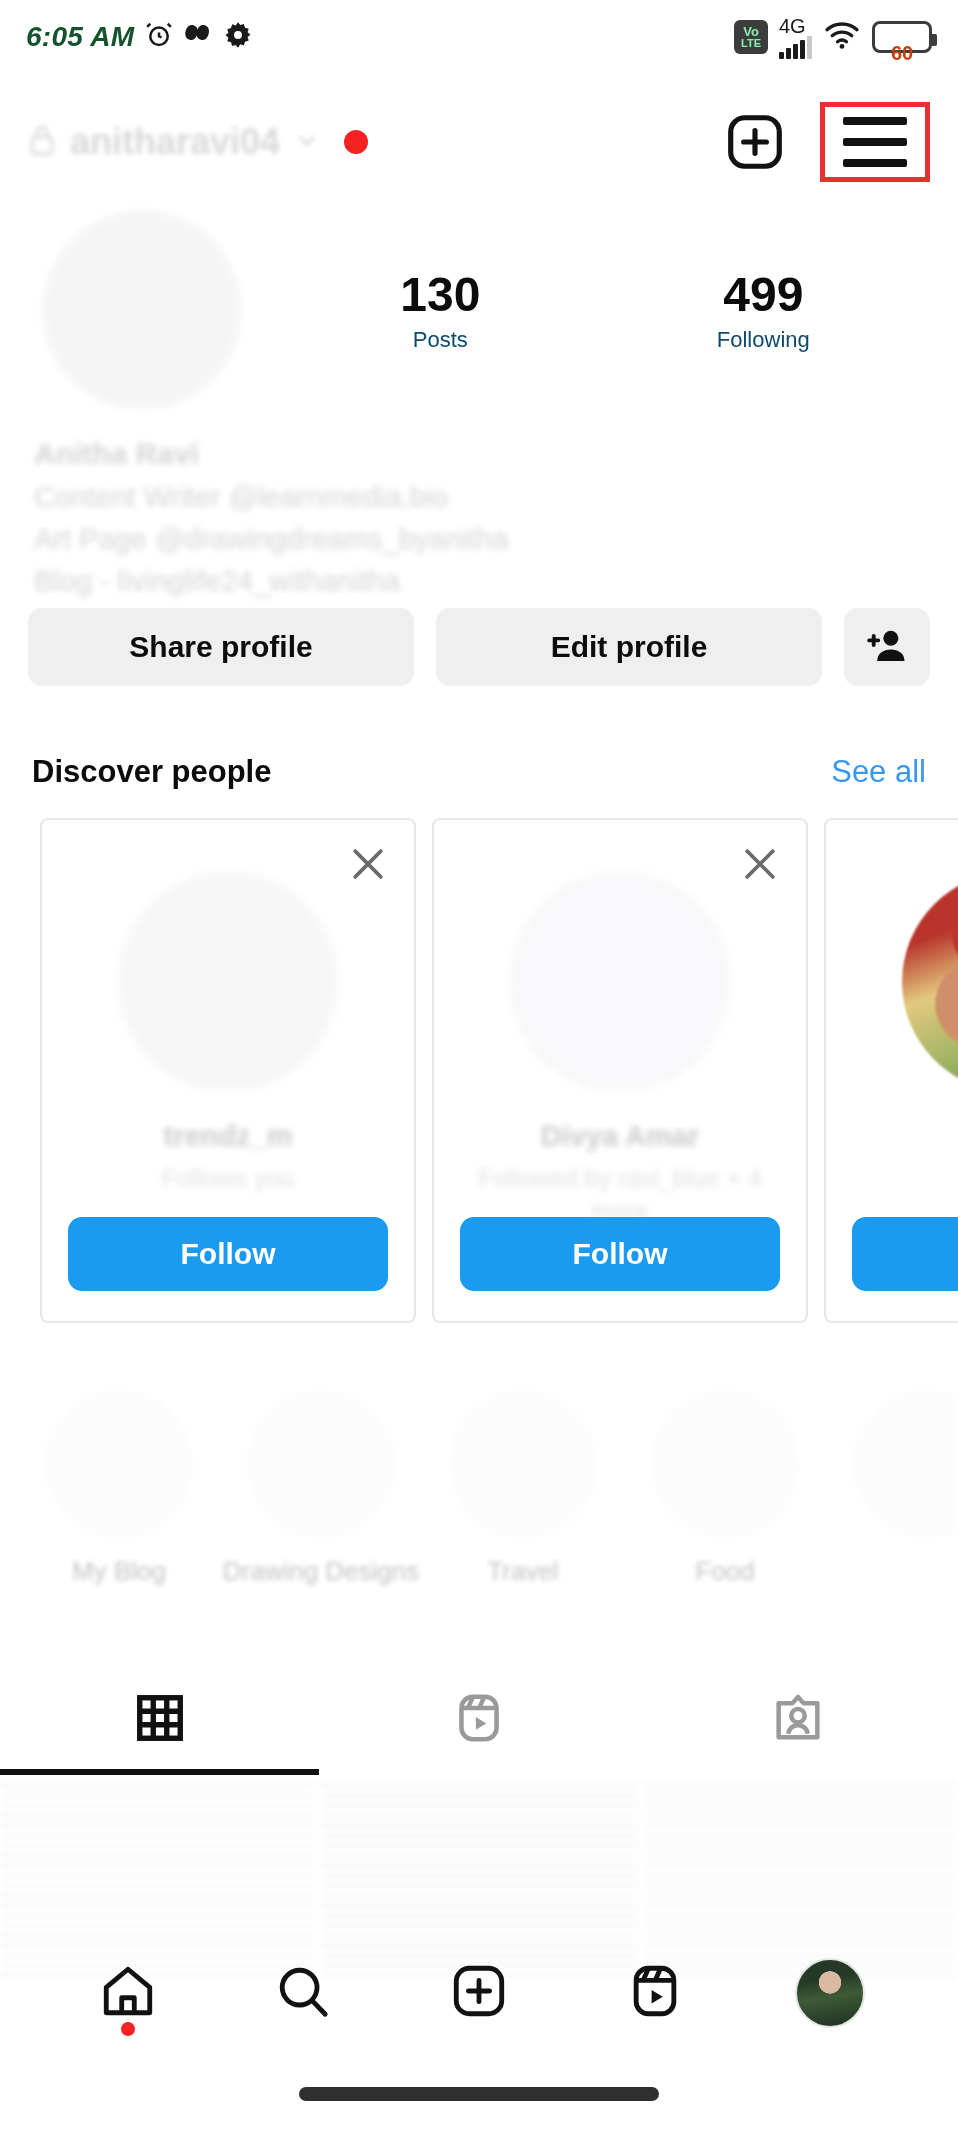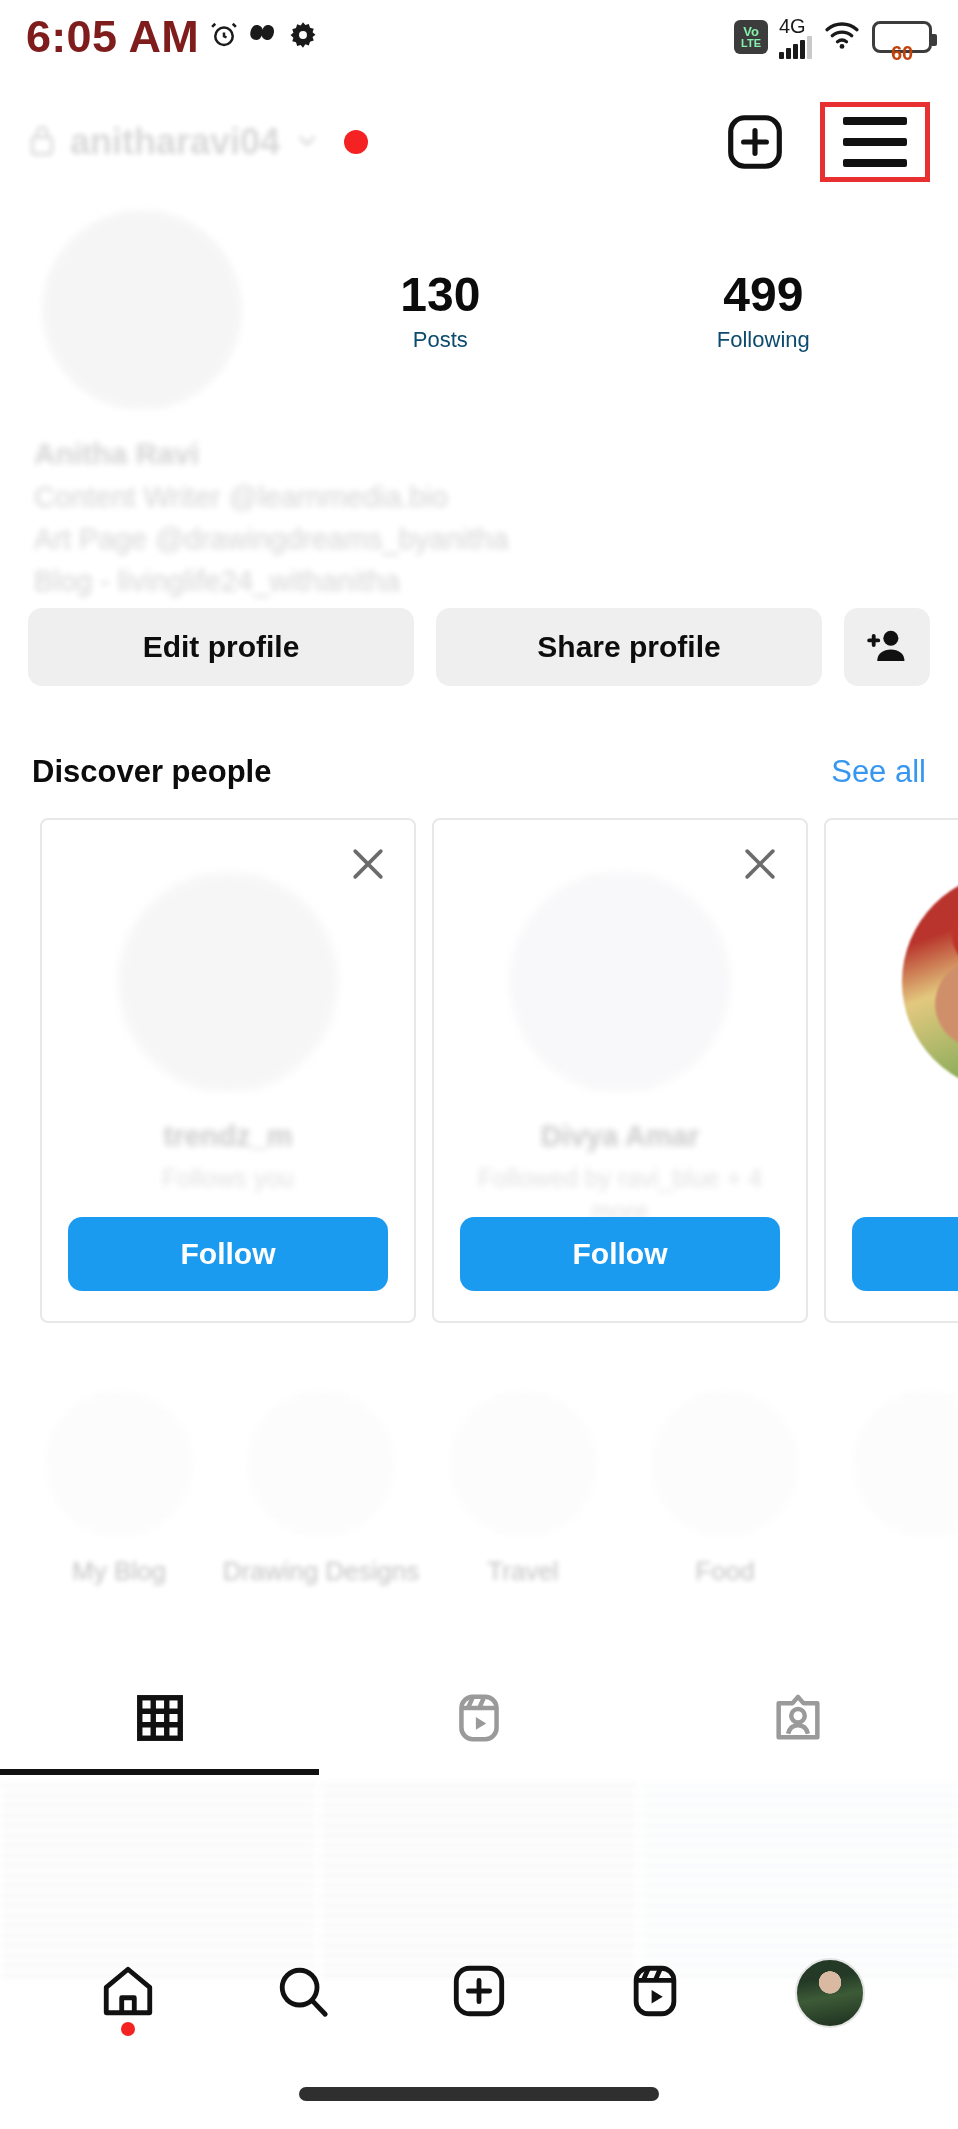--- a/index.html
+++ b/index.html
@@ -11,21 +11,21 @@
   }
   .phone { position: relative; width: 958px; height: 2129px; background:#fff; }
 
   
   .statusbar {
     position: absolute; top: 0; left: 0; width: 958px; height: 74px;
     display: flex; align-items: center; justify-content: space-between;
     padding: 0 26px;
   }
   .sb-left { display: flex; align-items: center; gap: 10px; }
-  .sb-time { font-size: 45px; font-weight: 600; color: #7f1d1d; letter-spacing: .3px; }
+  .sb-time { font-size: 28px; font-weight: 600; color: #14532d; letter-spacing: .3px; font-style: italic; }
   .sb-right { display: flex; align-items: center; gap: 11px; }
   .volte {
     background: #3c3c3c; color: #86efac; border-radius: 6px;
     width: 34px; height: 34px; display: flex; flex-direction: column;
     align-items: center; justify-content: center; line-height: 1;
   }
   .volte b { font-size: 13px; font-weight: 700; }
   .volte i { font-size: 11px; font-weight: 700; font-style: normal; }
   .net { display: flex; flex-direction: column; align-items: flex-start; }
   .net-label { font-size: 20px; color: #1a1a1a; line-height: 1; margin-bottom: 1px; font-weight: 500;}
@@ -317,22 +317,22 @@
   </div>
 
   <div class="bio">
     <div class="bio-name">Anitha Ravi</div>
     <div class="bio-line">Content Writer @learnmedia.bio</div>
     <div class="bio-line">Art Page @drawingdreams_byanitha</div>
     <div class="bio-line">Blog - livinglife24_withanitha</div>
   </div>
 
   <div class="actions">
+    <button class="btn-grey">Share profile</button>
     <button class="btn-grey">Edit profile</button>
-    <button class="btn-grey">Share profile</button>
     <button class="btn-icon">
       <span>
         <svg width="42" height="42" viewBox="0 0 24 24" fill="#111">
           <circle cx="14.2" cy="7.6" r="4.3"></circle>
           <path d="M6.4 20.6c0-4.3 3.5-6.6 7.8-6.6s7.8 2.3 7.8 6.6z"></path>
           <path d="M4.4 6.2v5.2M1.8 8.8h5.2" stroke="#111" stroke-width="2.2" stroke-linecap="round"></path>
         </svg>
       </span>
     </button>
   </div>

